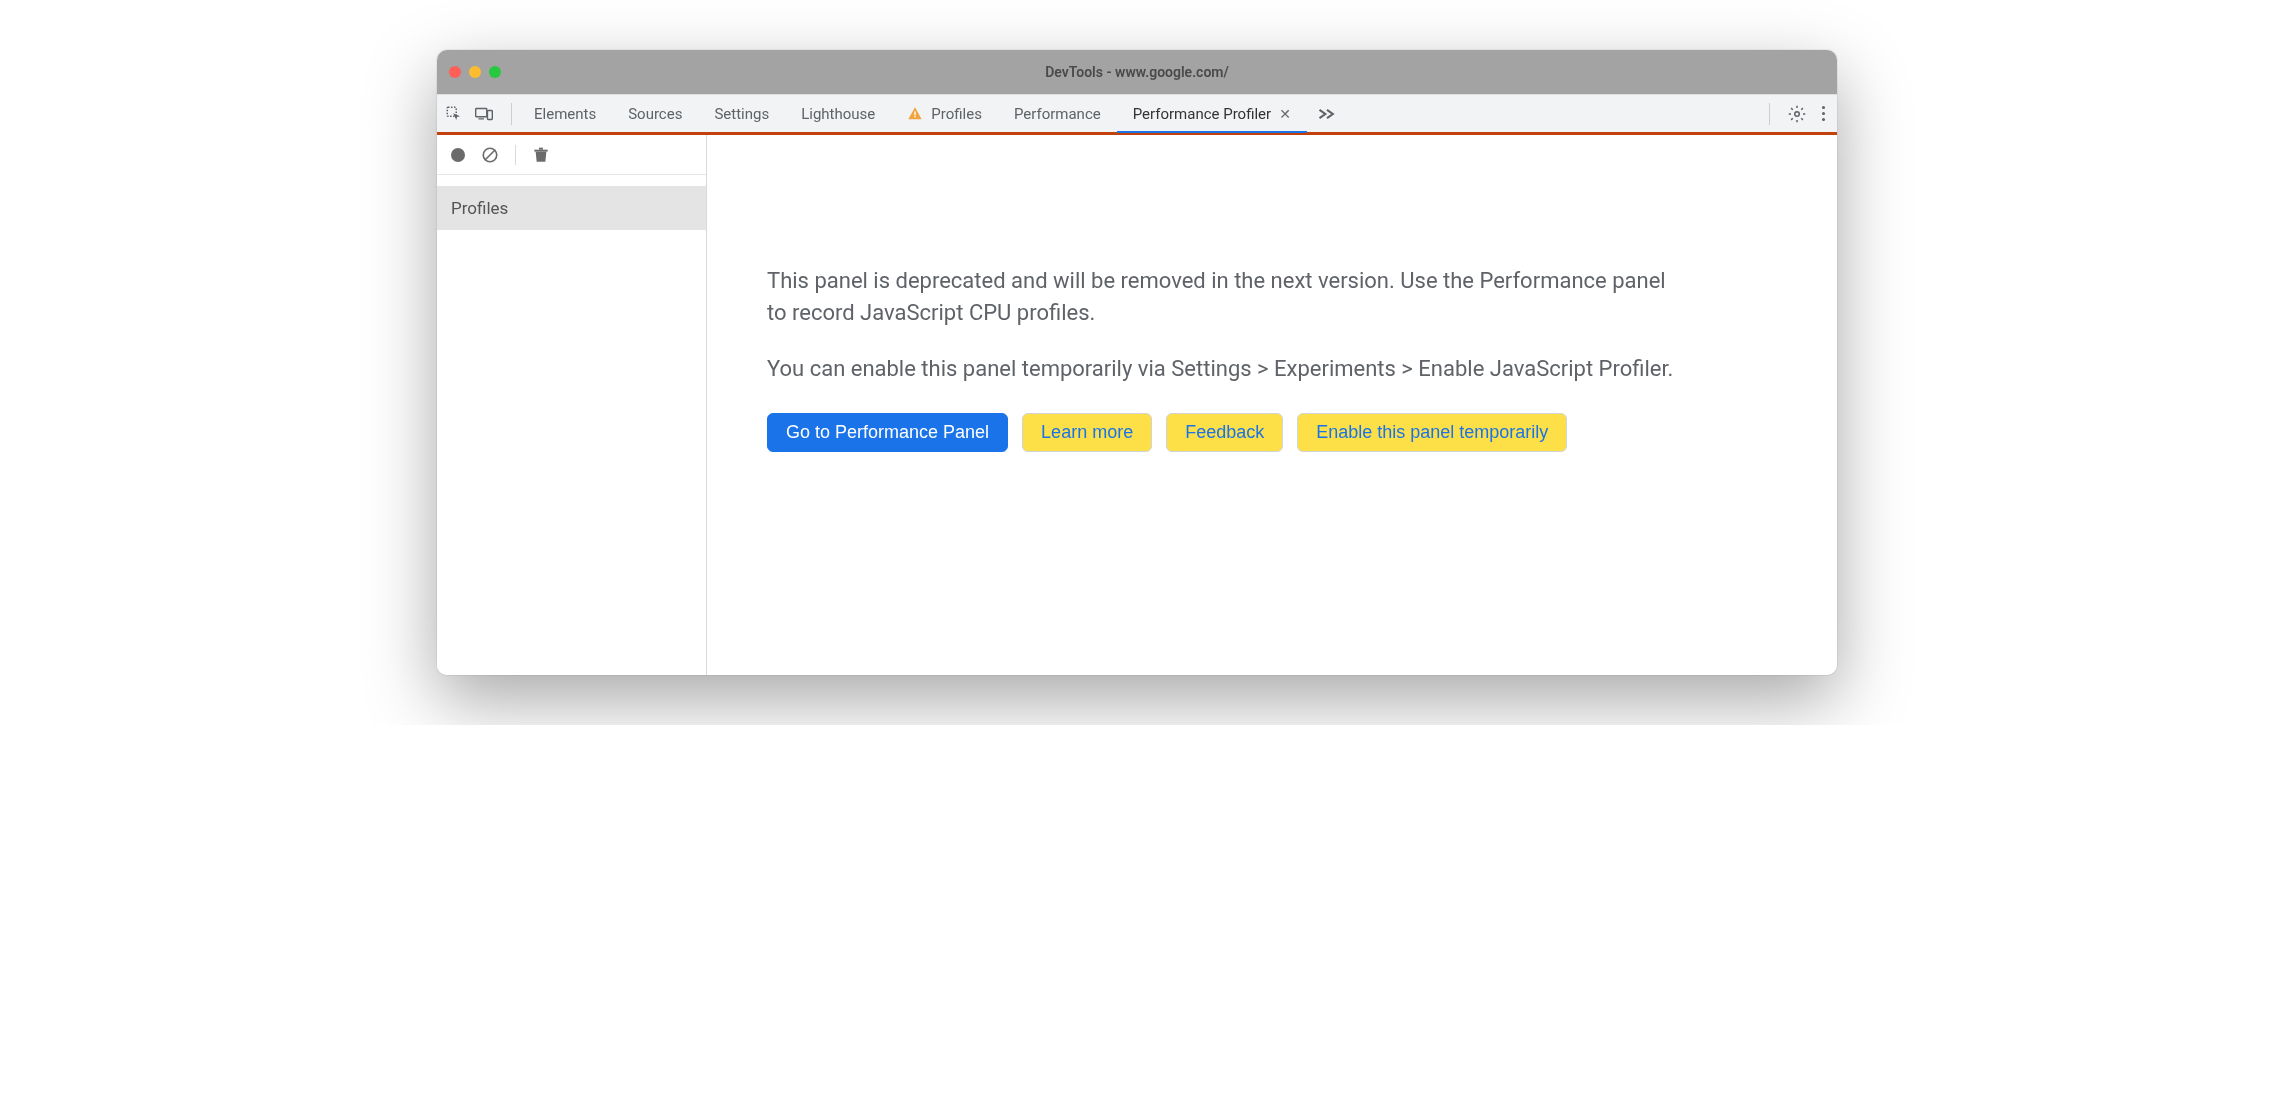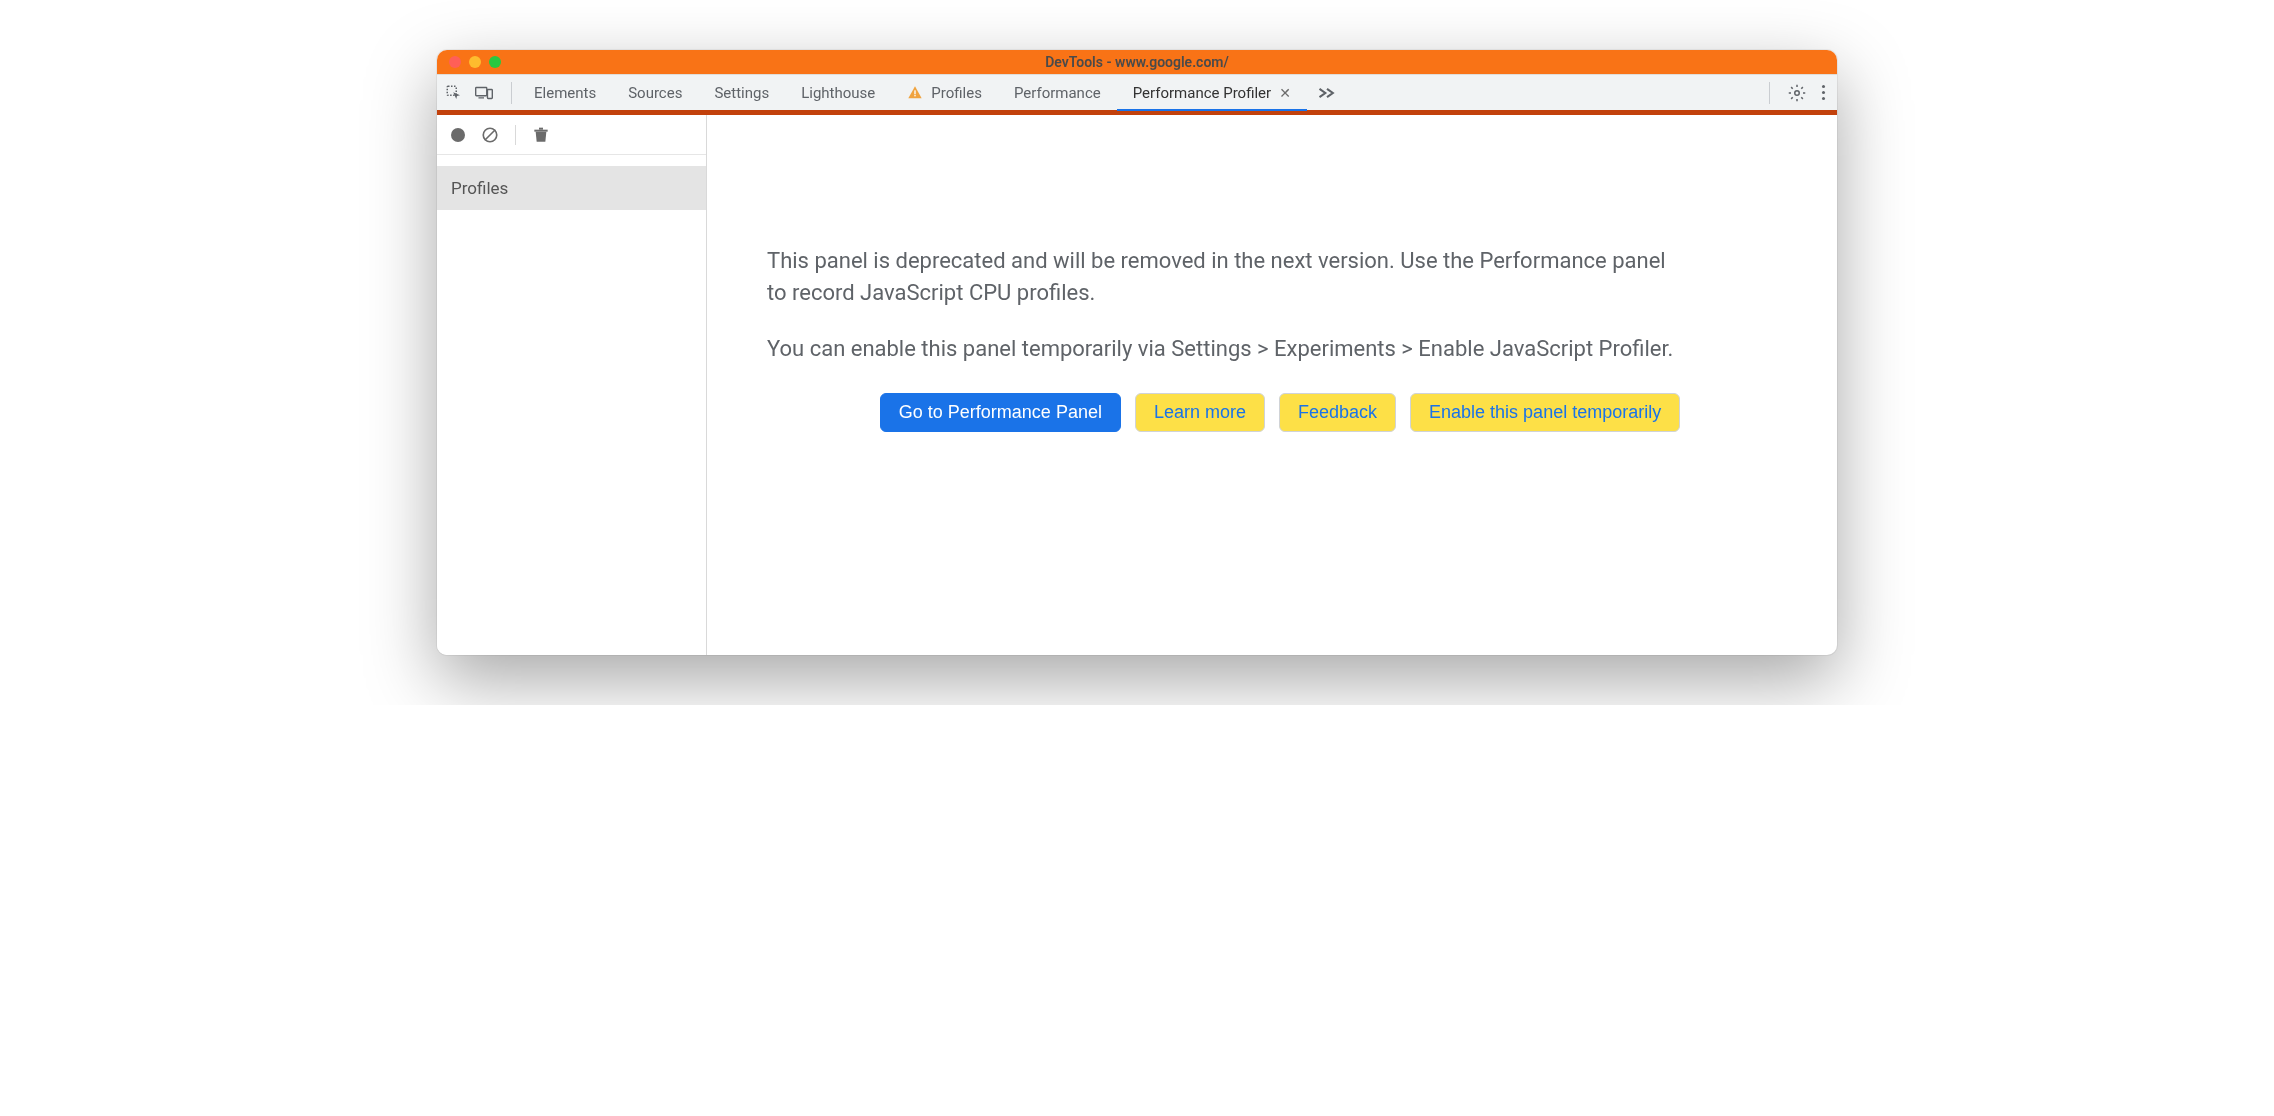--- a/index.html
+++ b/index.html
@@ -12,42 +12,42 @@
       padding: 50px;
     }
     .window {
       width: 1400px;
       border-radius: 10px;
       overflow: hidden;
       box-shadow: 0 25px 70px rgba(0,0,0,0.35), 0 0 0 1px rgba(0,0,0,0.05);
       background: #fff;
     }
     .titlebar {
-      height: 25px;
-      background: #f97316;
+      height: 45px;
+      background: #a3a3a3;
       border-bottom: 1px solid #e0ddd8;
       display: flex;
       align-items: center;
       position: relative;
       padding: 0 12px;
     }
     .traffic-lights { display: flex; gap: 8px; }
     .tl { width: 12px; height: 12px; border-radius: 50%; }
     .tl.red { background: #ff5f57; }
     .tl.yellow { background: #febc2e; }
     .tl.green { background: #28c840; }
     .title-text {
       position: absolute; left: 0; right: 0; text-align: center;
       font-size: 14px; font-weight: 600; color: #4a4a4a; pointer-events: none;
     }
 
     .toolbar {
       height: 40px;
       background: #f1f3f4;
-      border-bottom: 5px solid #c2410c;
+      border-bottom: 3px solid #c2410c;
       display: flex; align-items: center;
       padding: 0 8px;
       font-size: 15px;
       color: #5f6368;
     }
     .toolbar-left { display: flex; align-items: center; gap: 12px; }
     .toolbar-icon { width: 18px; height: 18px; display: inline-flex; align-items: center; justify-content: center; color: #5f6368; cursor: pointer; }
     .divider { width: 1px; height: 22px; background: #cacdd1; margin: 0 6px; }
     .tabs { display: flex; align-items: stretch; height: 100%; }
     .tab {
@@ -78,21 +78,21 @@
     }
     .sb-icon { width: 18px; height: 18px; color: #6b6b6b; display: inline-flex; align-items: center; justify-content: center; cursor: pointer; }
     .sb-divider { width: 1px; height: 20px; background: #d9d9d9; margin: 0 2px; }
     .sidebar-item {
       padding: 12px 14px; background: #e4e4e4; color: #555; font-size: 17px;
     }
 
     .main { flex: 1; padding: 130px 44px 0 60px; }
     .notice { font-size: 22px; line-height: 1.45; color: #5f6368; max-width: 920px; }
     .notice p { margin-bottom: 24px; }
-    .btn-row { display: flex; gap: 14px; margin-top: 28px; justify-content: center; }
+    .btn-row { display: flex; gap: 14px; margin-top: 28px; }
     .btn {
       font-size: 18px; padding: 8px 18px; border-radius: 6px; cursor: pointer;
       border: 1px solid #d0d3d7; background: #fde047; color: #1a73e8;
     }
     .btn.primary { background: #1a73e8; color: #fff; border-color: #1a73e8; }
 
     svg { display: block; }
     .kebab { display: flex; flex-direction: column; gap: 3px; padding: 4px; cursor: pointer; }
     .kebab span { width: 3px; height: 3px; background: #5f6368; border-radius: 50%; }
   </style>

